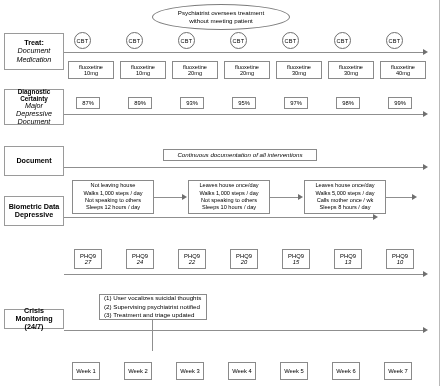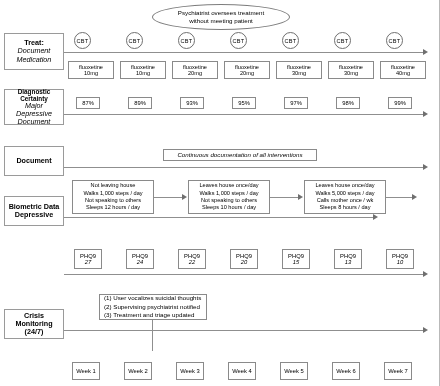--- a/index.html
+++ b/index.html
@@ -260,21 +260,21 @@
     </div>
   <div class="box phq" style="left:334px;top:249px;width:28px;height:20px;">
     <div>PHQ9</div>
     <div class="val">13</div>
     </div>
   <div class="box phq" style="left:386px;top:249px;width:28px;height:20px;">
     <div>PHQ9</div>
     <div class="val">10</div>
     </div>
 
-  <div class="box row-label" style="left:4px;top:309px;width:60px;height:30px;">
+  <div class="box row-label" style="left:4px;top:309px;width:60px;height:20px;">
     <div>Crisis Monitoring</div>
     <div>(24/7)</div>
   </div>
 
   <div class="axis" style="left:64px;top:330px;width:360px;"></div>
   <div class="arrow" style="left:423px;top:327px;"></div>
   <div class="vline" style="left:152px;top:319px;height:32px;"></div>
 
   <div class="box crisis-note" style="left:99px;top:294px;width:108px;height:26px;justify-content:center;">
     <div>(1) User vocalizes suicidal thoughts</div>

